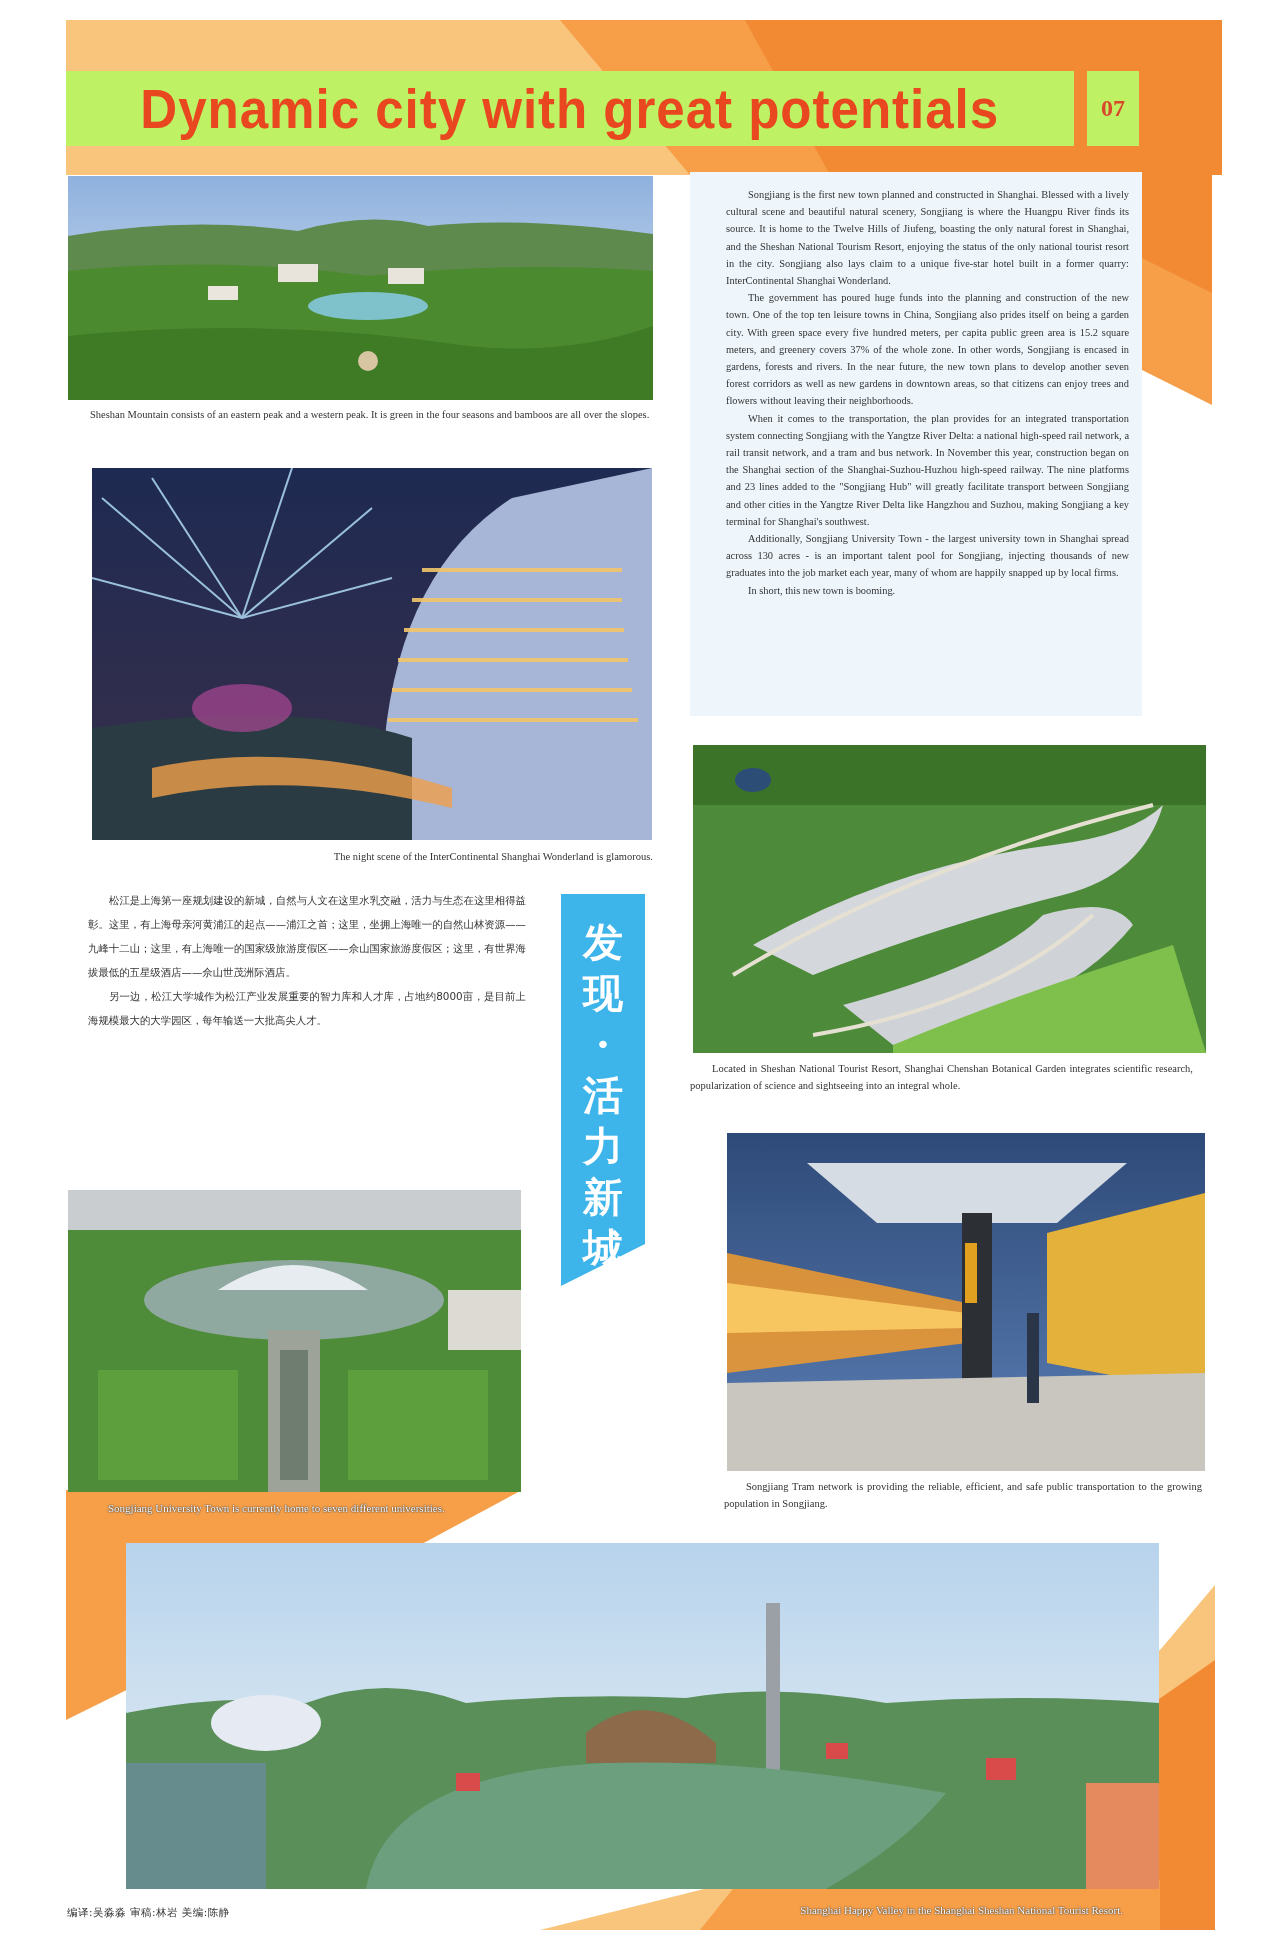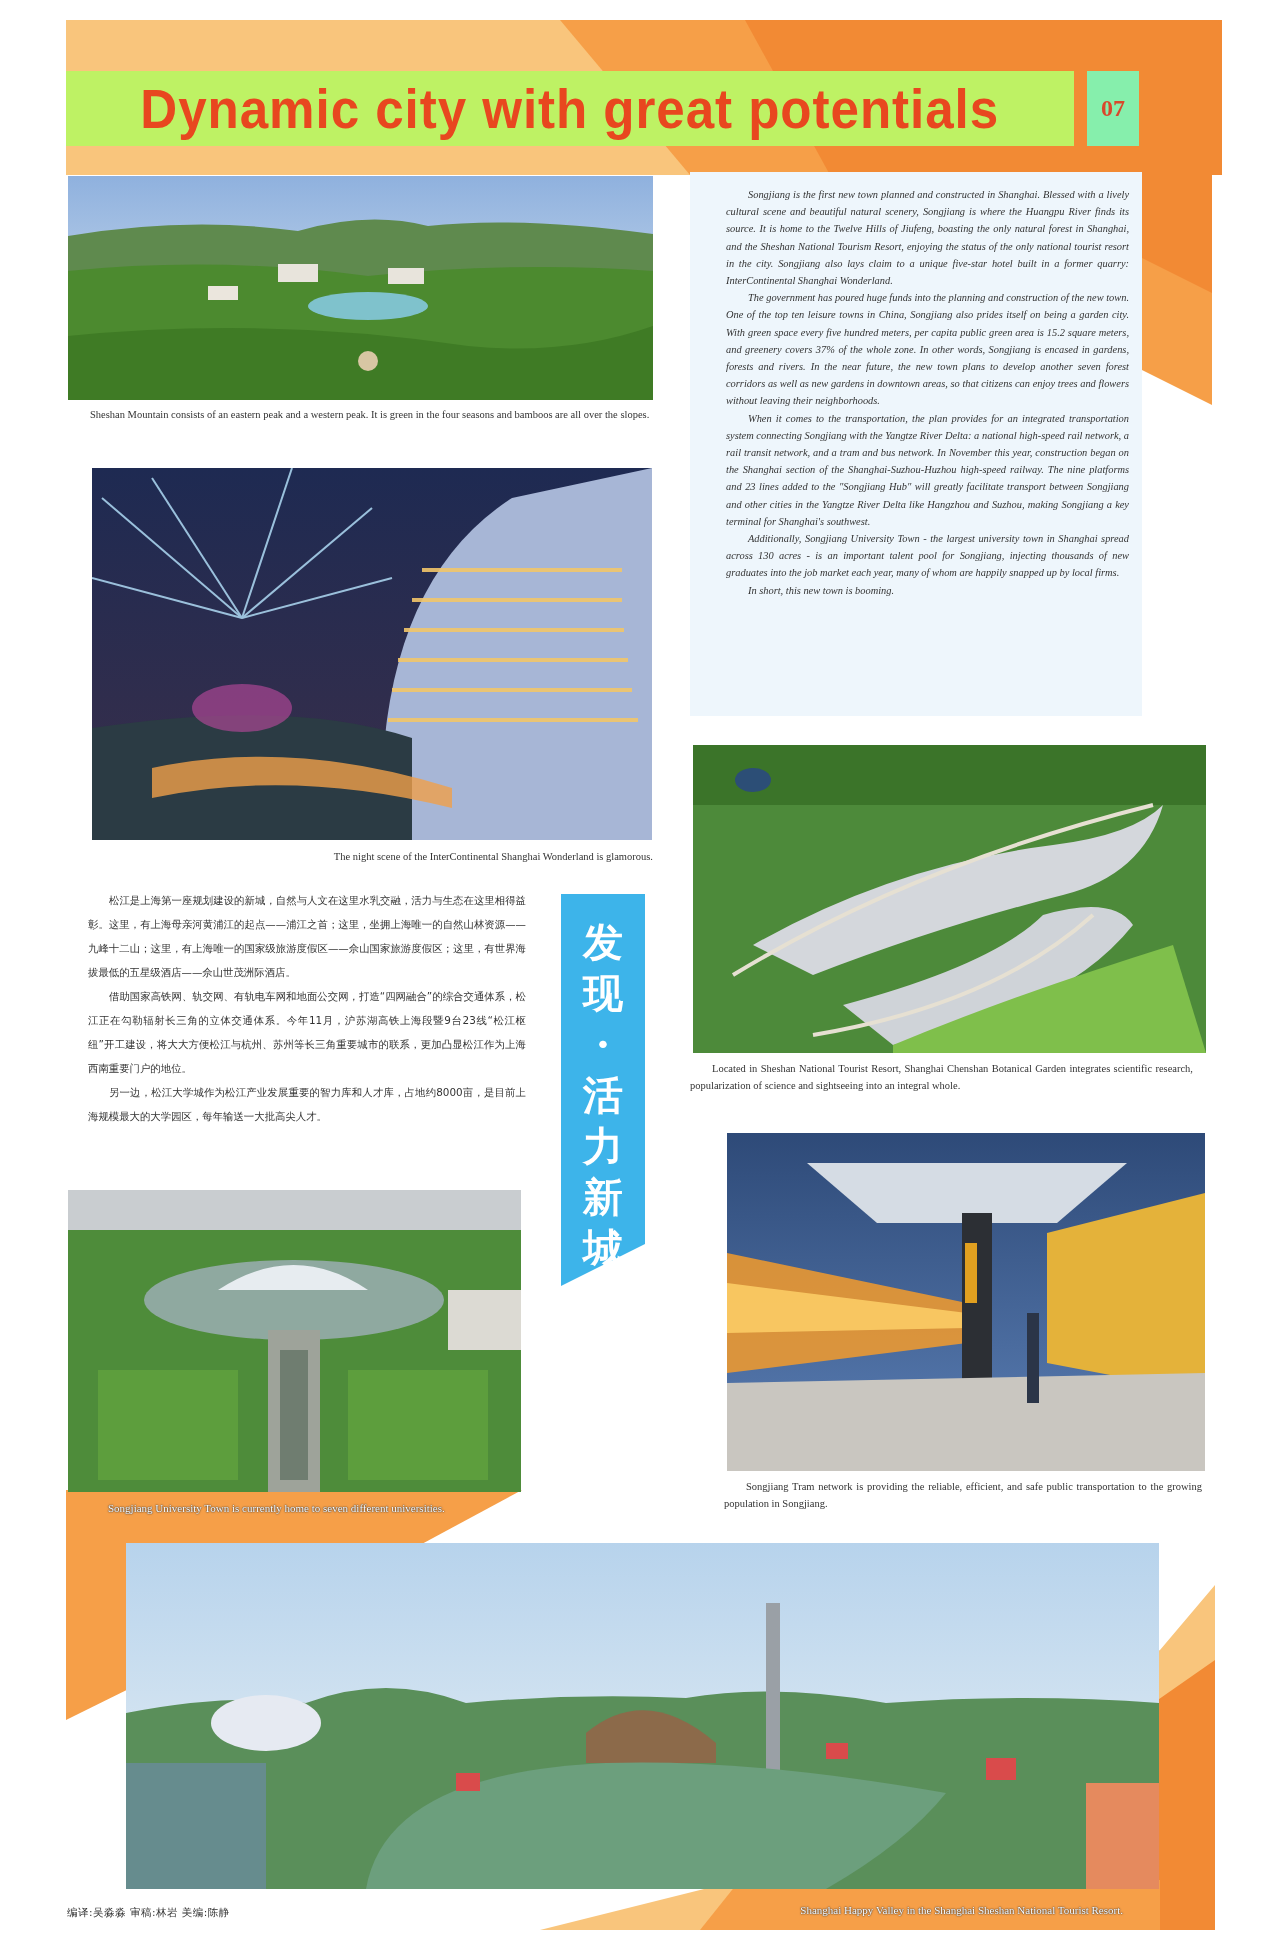--- a/index.html
+++ b/index.html
@@ -6,37 +6,37 @@
   html, body { width: 1280px; height: 1950px; background: #ffffff; overflow: hidden; }
   body { position: relative; font-family: "Liberation Serif", serif; color: #2a2a2a; }
 
   .bg-shape { position: absolute; }
 
   
   .title-bar { position: absolute; left: 66px; top: 71px; width: 1008px; height: 75px; background: #bef264;
                display: flex; align-items: center; justify-content: center; }
   .title-text { font-family: "Liberation Sans", sans-serif; font-weight: 700; font-size: 55px; color: #e8471f;
                 letter-spacing: 1px; transform: scaleX(0.93); white-space: nowrap; }
-  .page-num-box { position: absolute; left: 1087px; top: 71px; width: 52px; height: 75px; background: #86efac;
+  .page-num-box { position: absolute; left: 1087px; top: 71px; width: 52px; height: 75px; background: #bef264;
                   display: flex; align-items: center; justify-content: center; }
   .page-num { font-family: "Liberation Serif", serif; font-weight: 700; font-size: 24px; color: #d9482b; }
 
   
   .photo { position: absolute; overflow: hidden; }
   .photo svg { width: 100%; height: 100%; display: block; }
 
   .caption { position: absolute; font-family: "Liberation Serif", serif; font-size: 10.5px; line-height: 17px;
              color: #333; text-align: justify; }
   .caption-white { color: #fff; text-shadow: 0 0 2px #333, 0 0 1px #222; font-size: 11px; }
 
   
   .article-box { position: absolute; left: 690px; top: 172px; width: 452px; height: 544px; background: #eef6fc;
                  padding: 14px 13px 0 36px; }
   .article-box p { font-family: "Liberation Serif", serif; font-size: 10.4px; line-height: 17.2px; color: #333;
-                   text-align: justify; text-indent: 22px; margin-left: -22px; padding-left: 0; font-style: italic; }
+                   text-align: justify; text-indent: 22px; margin-left: -22px; padding-left: 0; }
   .article-box p + p { margin-top: 0; }
 
   
   .cn-text { position: absolute; left: 88px; top: 888px; width: 438px; }
   .cn-text p { font-family: "DejaVu Sans", sans-serif; font-size: 10.4px; line-height: 24px; color: #333;
                text-align: justify; text-indent: 21px; }
 
   
   .v-banner { position: absolute; left: 561px; top: 894px; width: 84px; height: 392px; }
   .v-banner-bg { position: absolute; inset: 0; }
@@ -146,21 +146,20 @@
     <path d="M40,230 Q220,120 460,60" stroke="#e6e0d2" stroke-width="4" fill="none"></path>
     <path d="M120,290 Q300,260 400,170" stroke="#e6e0d2" stroke-width="4" fill="none"></path>
     <path d="M200,300 Q320,250 480,200 L513,308 L200,308 Z" fill="#7fbf4b"></path>
     <ellipse cx="60" cy="35" rx="18" ry="12" fill="#2c4e76"></ellipse>
   </svg>
 </div>
 <div class="caption" style="left:690px;top:1060px;width:503px;text-indent:22px;">Located in Sheshan National Tourist Resort, Shanghai Chenshan Botanical Garden integrates scientific research, popularization of science and sightseeing into an integral whole.</div>
 
 <div class="cn-text">
   <p>松江是上海第一座规划建设的新城，自然与人文在这里水乳交融，活力与生态在这里相得益彰。这里，有上海母亲河黄浦江的起点——浦江之首；这里，坐拥上海唯一的自然山林资源——九峰十二山；这里，有上海唯一的国家级旅游度假区——佘山国家旅游度假区；这里，有世界海拔最低的五星级酒店——佘山世茂洲际酒店。</p>
-  <p>借助国家高铁网、轨交网、有轨电车网和地面公交网，打造“四网融合”的综合交通体系，松江正在勾勒辐射长三角的立体交通体系。今年11月，沪苏湖高铁上海段暨9台23线“松江枢纽”开工建设，将大大方便松江与杭州、苏州等长三角重要城市的联系，更加凸显松江作为上海西南重要门户的地位。</p>
   <p>另一边，松江大学城作为松江产业发展重要的智力库和人才库，占地约8000亩，是目前上海规模最大的大学园区，每年输送一大批高尖人才。</p>
 </div>
 
 <div class="v-banner">
   <svg class="v-banner-bg" viewBox="0 0 84 392" width="84" height="392" preserveAspectRatio="none">
     <polygon points="0,0 84,0 84,350 0,392" fill="#3db4ea"></polygon>
   </svg>
   <div class="v-banner-text" style="width:84px;">
     <span>发</span>
     <span>现</span>

